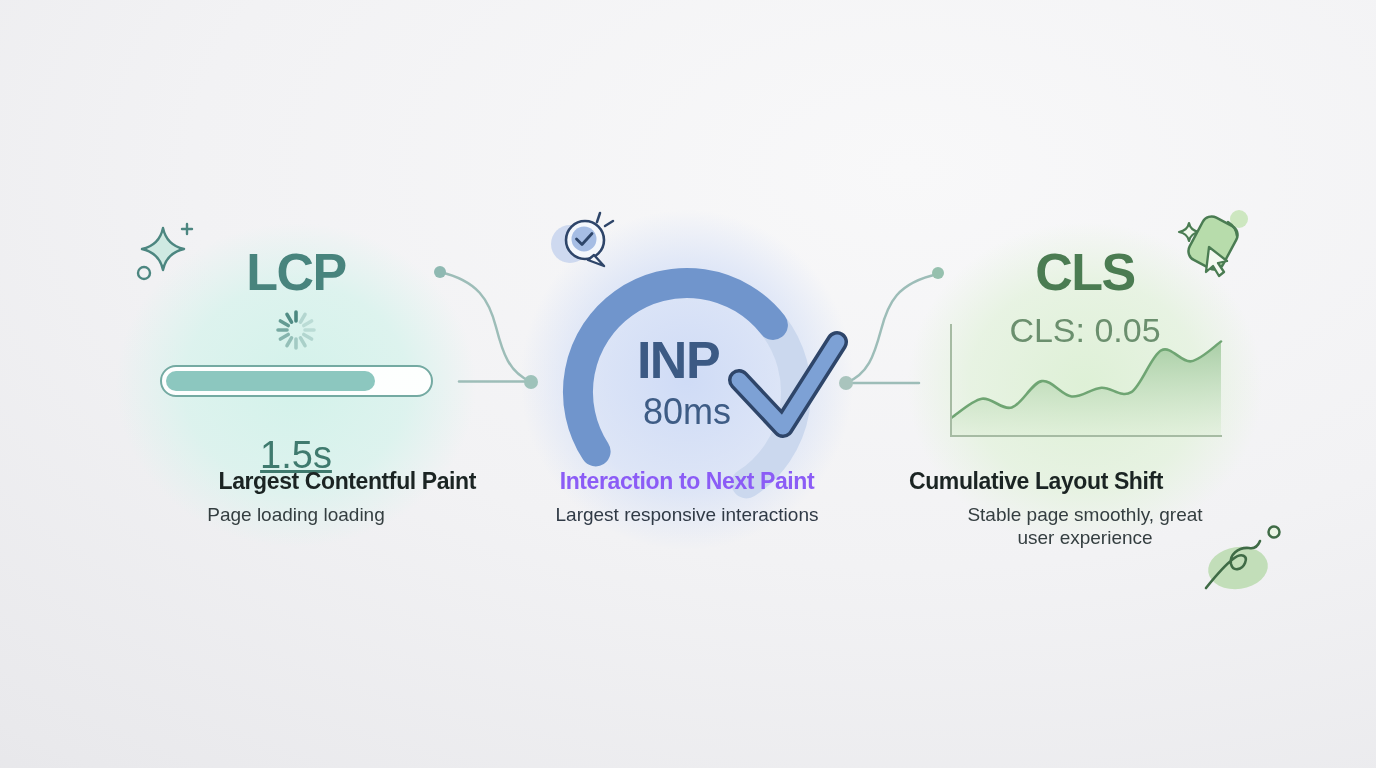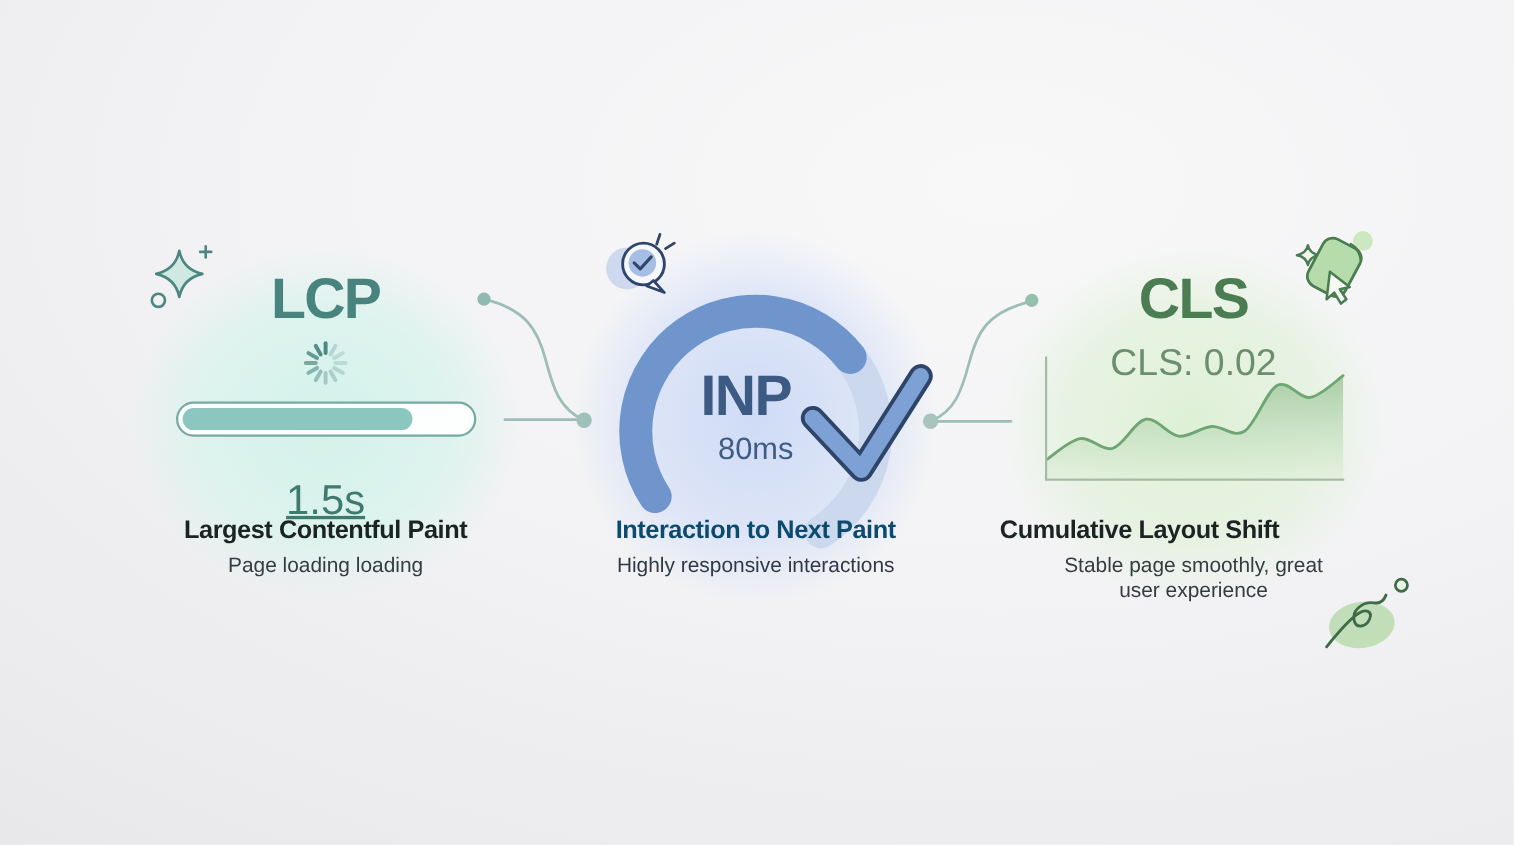--- a/index.html
+++ b/index.html
@@ -17,24 +17,24 @@
     background:radial-gradient(50% 50% at 50% 50%, rgba(205,218,246,0.95) 0%, rgba(213,224,247,0.72) 48%, rgba(220,230,250,0) 74%);}
   .glow-cls{left:845px;top:165px;width:480px;height:440px;
     background:radial-gradient(50% 50% at 50% 50%, rgba(221,240,213,0.95) 0%, rgba(226,242,219,0.72) 48%, rgba(230,244,224,0) 74%);}
   .txt{position:absolute;text-align:center;}
   .acronym{font-weight:700;font-size:52px;letter-spacing:-1.5px;line-height:1;}
   .acronym-lcp{color:#48847d;}
   .acronym-inp{color:#3c5a84;}
   .acronym-cls{color:#4b7c52;}
   .metric{font-weight:400;line-height:1;}
   .metric-lcp{font-size:38px;color:#3f7a6e;}
-  .metric-inp{font-size:28px;color:#3e5c85;}
+  .metric-inp{font-size:36px;color:#3e5c85;}
   .metric-cls{font-size:34px;color:#6b8f6e;}
   .heading{font-weight:700;font-size:23px;letter-spacing:-0.4px;color:#1b2423;line-height:1.2;}
-  .heading-inp{color:#0c4a6e;}
+  .heading-inp{color:#8b5cf6;}
   .sub{font-weight:400;font-size:19px;color:#343e40;line-height:1.22;}
   .sub-inp{color:#303a46;}
   
   .progress-track{position:absolute;left:160px;top:365px;width:273px;height:32px;
     border:2px solid #74aaa2;border-radius:17px;background:rgba(255,255,255,0.93);
     box-sizing:border-box;padding:4px;}
   .progress-fill{height:100%;background:#8cc7bf;border-radius:10px;}
   svg.art{position:absolute;left:0;top:0;}
 </style>
 </head>
@@ -136,31 +136,31 @@
       <circle cx="1274" cy="532" r="5.5" fill="#eaf4e4" stroke="#3f6b46" stroke-width="2.5"></circle>
     </g>
   </svg>
 
   <section>
     <div class="txt acronym acronym-lcp" style="left:146px;top:246px;width:300px;">LCP</div>
     <div class="progress-track">
       <div class="progress-fill" style="width: 80%;"></div>
     </div>
     <div class="txt metric metric-lcp" style="left:146px;top:436px;width:300px;text-decoration:underline;">1.5s</div>
-    <div class="txt heading" style="left:116px;top:468px;width:360px;">Largest Contentful Paint</div>
+    <div class="txt heading" style="left:116px;top:468px;width:360px;text-align:right;">Largest Contentful Paint</div>
     <div class="txt sub" style="left:116px;top:503px;width:360px;">Page loading loading</div>
   </section>
 
   <section>
     <div class="txt acronym acronym-inp" style="left:528px;top:334px;width:300px;">INP</div>
     <div class="txt metric metric-inp" style="left:537px;top:394px;width:300px;">80ms</div>
     <div class="txt heading heading-inp" style="left:507px;top:468px;width:360px;">Interaction to Next Paint</div>
-    <div class="txt sub sub-inp" style="left:507px;top:503px;width:360px;">Highly responsive interactions</div>
+    <div class="txt sub sub-inp" style="left:507px;top:503px;width:360px;">Largest responsive interactions</div>
   </section>
 
   <section>
     <div class="txt acronym acronym-cls" style="left:935px;top:246px;width:300px;">CLS</div>
-    <div class="txt metric metric-cls" style="left:935px;top:313px;width:300px;">CLS: 0.02</div>
+    <div class="txt metric metric-cls" style="left:935px;top:313px;width:300px;">CLS: 0.05</div>
     <div class="txt heading" style="left:856px;top:468px;width:360px;">Cumulative Layout Shift</div>
     <div class="txt sub" style="left:960px;top:503px;width:250px;">Stable page smoothly, great user experience</div>
   </section>
 
 </div>
 
 </body></html>

